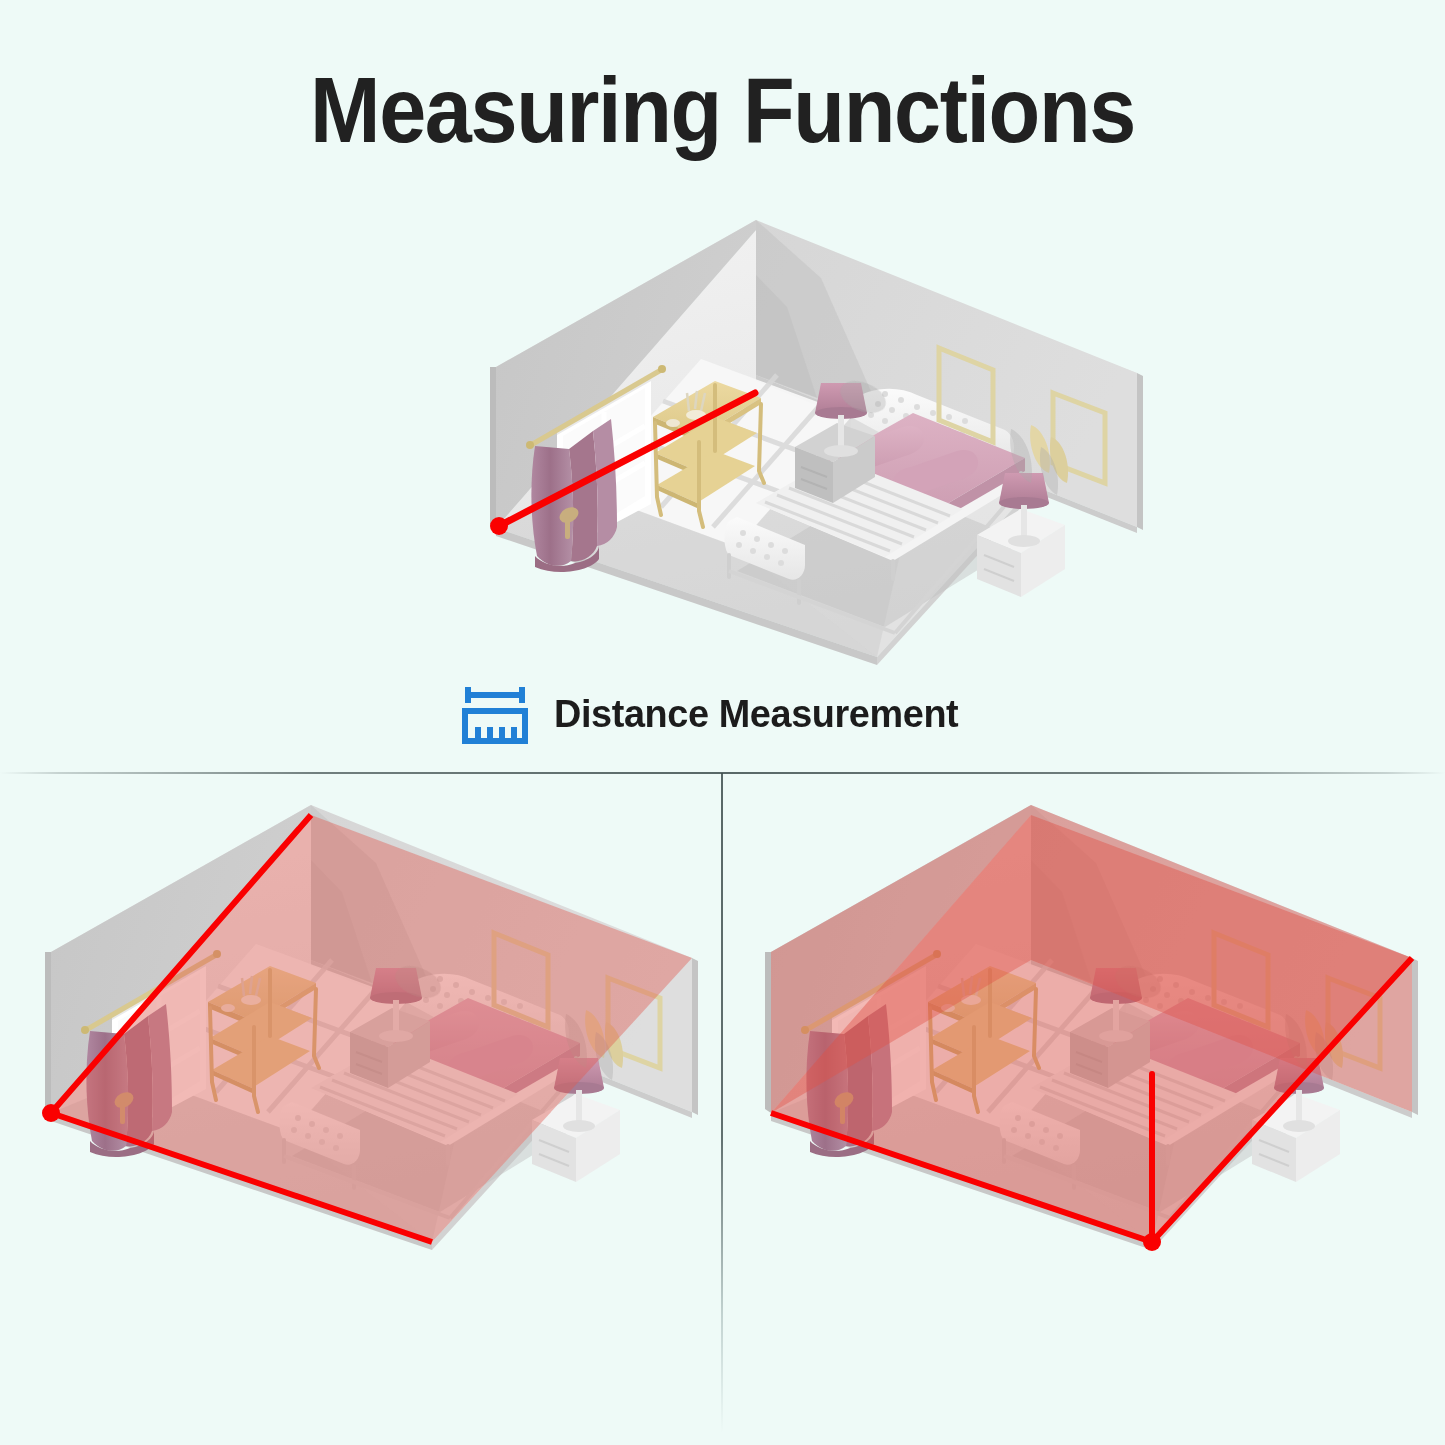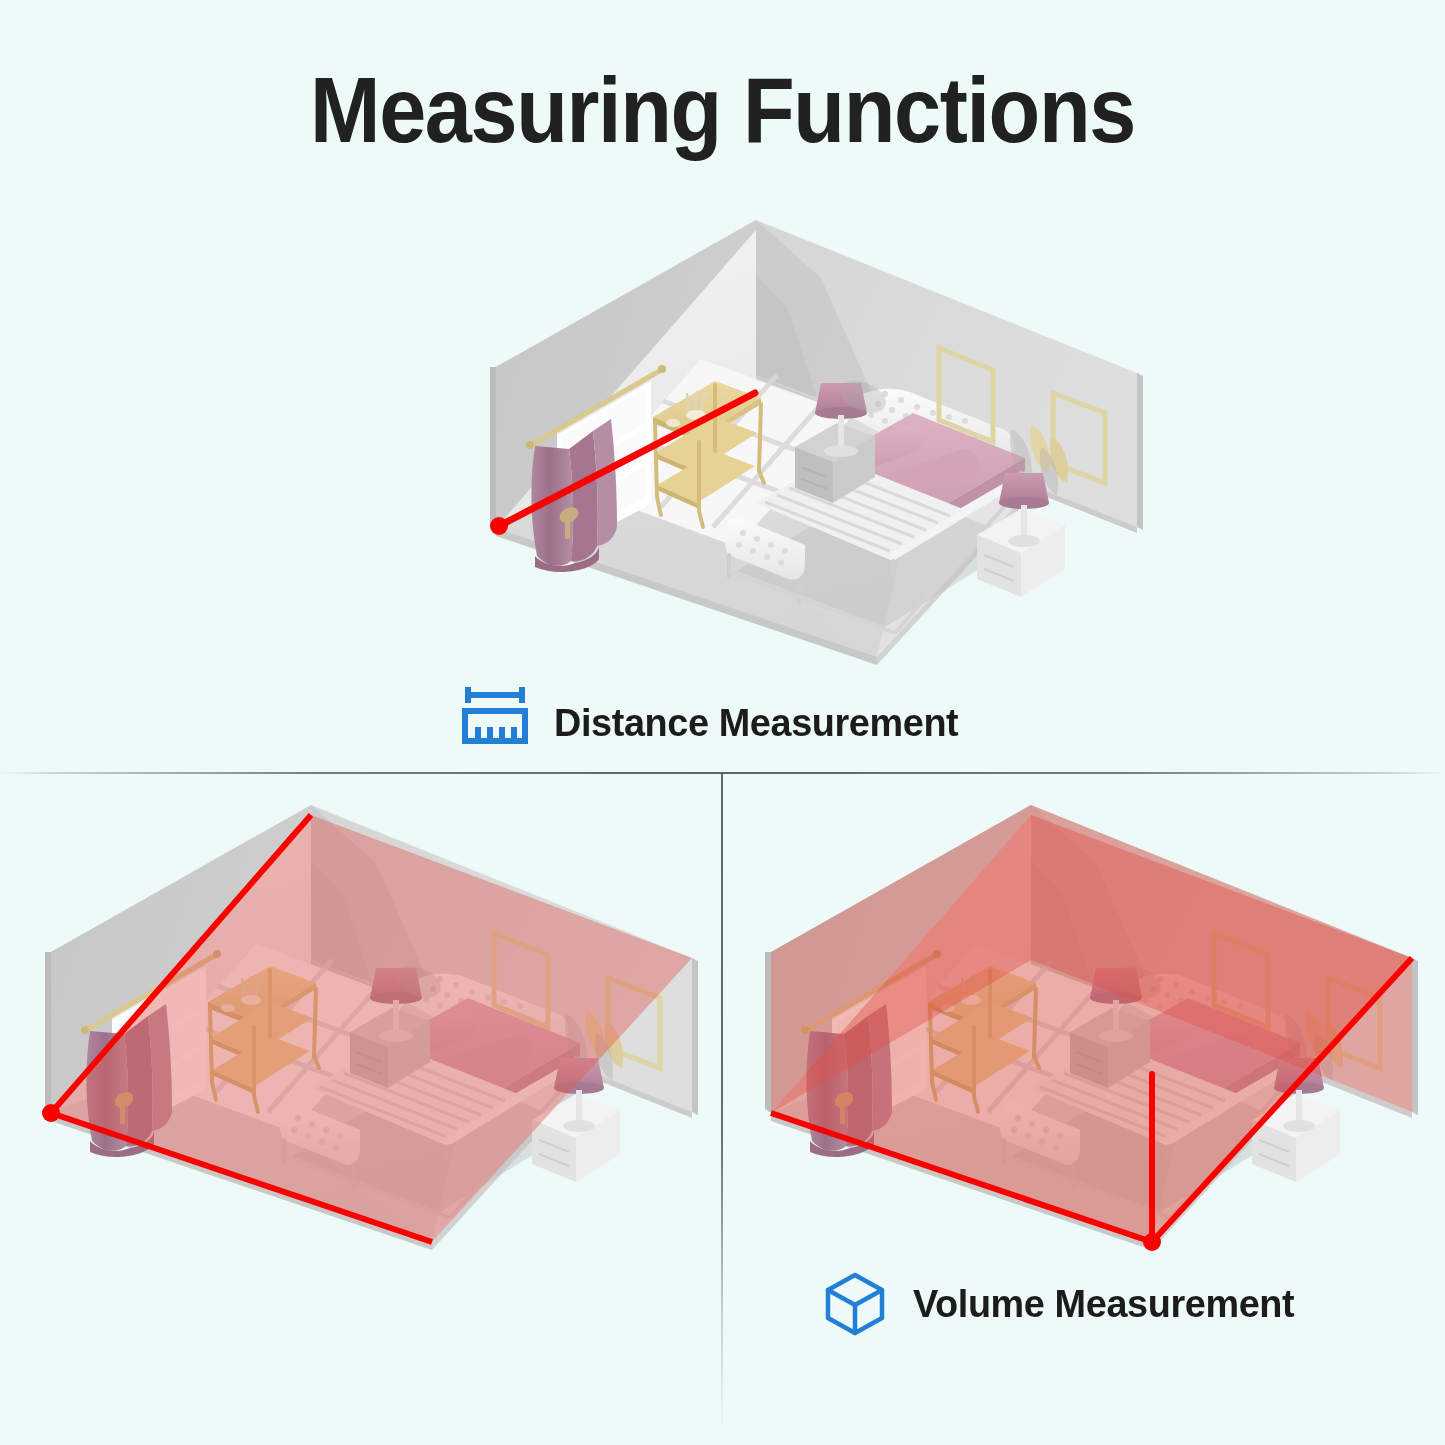--- a/index.html
+++ b/index.html
@@ -72,21 +72,21 @@
 
   .scene { width: 100%; height: 100%; display: block; }
 
   
   .caption {
     position: absolute;
     display: flex;
     align-items: center;
     gap: 26px;
   }
-  .caption-distance { left: 462px; top: 683px; align-items: flex-end; }
+  .caption-distance { left: 462px; top: 683px; }
   .caption-area     { left: 133px; top: 1272px; }
   .caption-volume   { left: 823px; top: 1272px; }
 
   .caption-label {
     font-size: 39px;
     font-weight: 700;
     color: #1c1c1c;
     letter-spacing: -0.4px;
     white-space: nowrap;
     transform: scaleX(0.97);
@@ -430,25 +430,14 @@
 
       <rect x="13" y="44" width="6" height="11" fill="#2180d6"></rect>
       <rect x="25" y="44" width="6" height="11" fill="#2180d6"></rect>
       <rect x="37" y="44" width="6" height="11" fill="#2180d6"></rect>
       <rect x="49" y="44" width="6" height="11" fill="#2180d6"></rect>
     </svg>
     <div class="caption-label">Distance Measurement</div>
   </div>
 
 
-  <div class="caption caption-volume">
-    <svg class="caption-icon volume-ico" viewBox="0 0 64 64">
-      <g fill="none" stroke="#2180d6" stroke-width="4.5" stroke-linejoin="round" stroke-linecap="round">
-        <polygon points="32,3 59,18 59,46 32,61 5,46 5,18"></polygon>
-        <line x1="5" y1="18" x2="32" y2="33"></line>
-        <line x1="59" y1="18" x2="32" y2="33"></line>
-        <line x1="32" y1="33" x2="32" y2="61"></line>
-      </g>
-    </svg>
-    <div class="caption-label">Volume Measurement</div>
-  </div>
 
 </div>
 
 </body></html>

